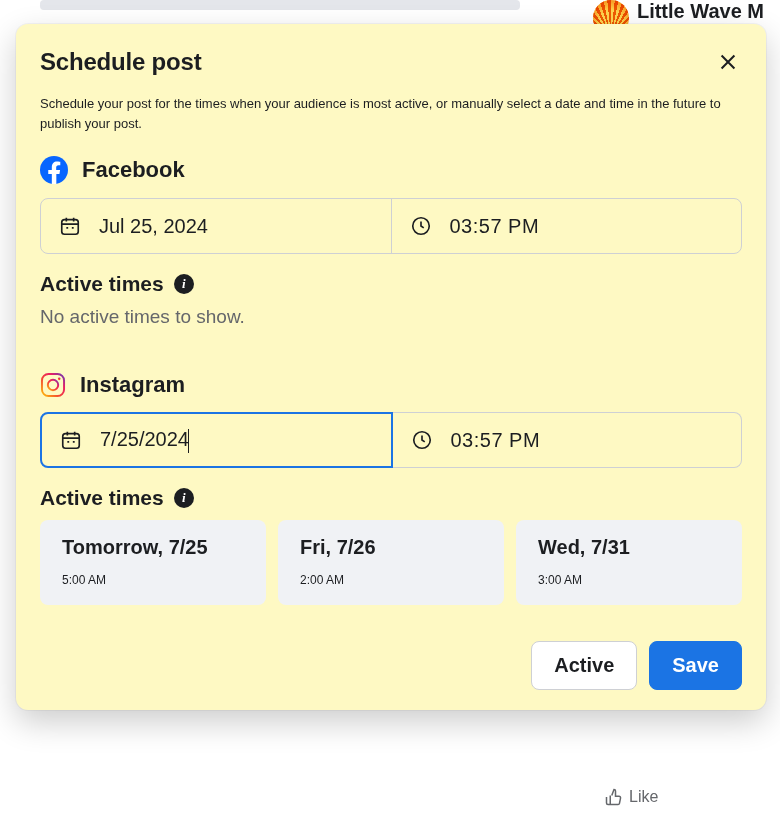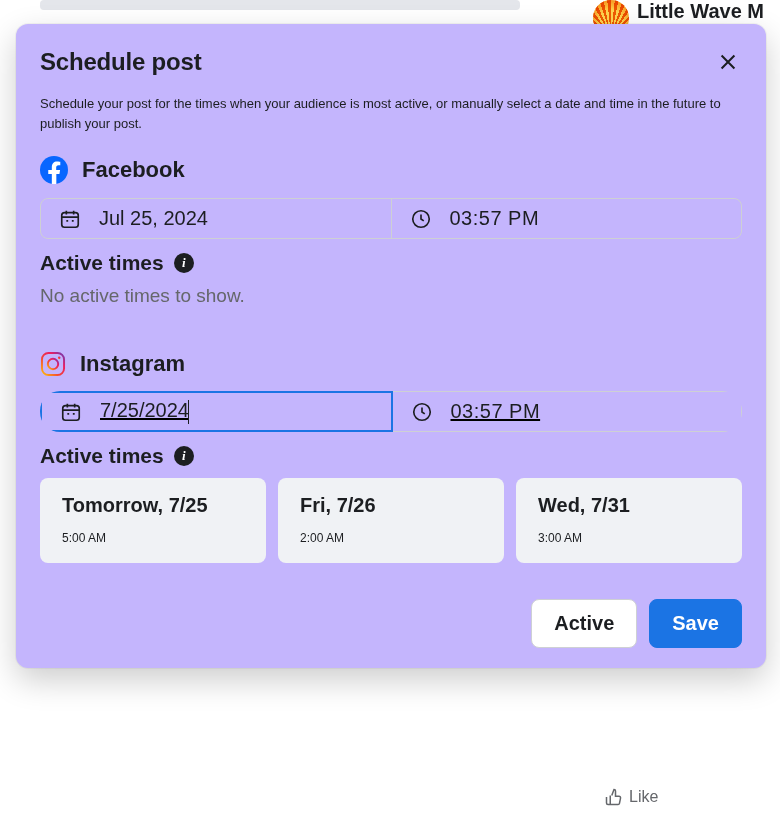--- a/index.html
+++ b/index.html
@@ -49,21 +49,21 @@
       bottom: 16px; left: 605px;
       color: #65676b;
       font-size: 16px;
       display: flex; align-items: center; gap: 6px;
     }
     .modal {
       position: absolute;
       top: 24px;
       left: 16px;
       right: 14px;
-      background: #c4b5fd;
+      background: #fef9c3;
       border-radius: 12px;
       box-shadow: 0 12px 32px rgba(0,0,0,0.2), 0 0 0 1px rgba(0,0,0,0.04);
       padding: 24px 24px 20px 24px;
     }
     .modal-header {
       display: flex;
       align-items: flex-start;
       justify-content: space-between;
       margin-bottom: 18px;
     }
@@ -100,39 +100,38 @@
       width: 28px; height: 28px;
     }
     .ig-icon {
       width: 26px; height: 26px;
     }
     .inputs-row {
       display: flex;
       border: 1px solid #ced0d4;
       border-radius: 8px;
       overflow: hidden;
-      height: 41px;
-      margin-bottom: 12px;
+      height: 56px;
+      margin-bottom: 18px;
     }
     .inputs-row .input-cell {
       flex: 1;
       display: flex;
       align-items: center;
       gap: 18px;
       padding: 0 18px;
       font-size: 20px;
       color: #1c1e21;
     }
     .inputs-row .input-cell:first-child {
       border-right: 1px solid #ced0d4;
     }
     .inputs-row.focused {
       border: none;
-      border-radius: 20px;
-      text-decoration: underline;
+      border-radius: 0;
     }
     .inputs-row.focused .input-cell:first-child {
       border: 2px solid #1b74e4;
       border-radius: 8px 0 0 8px;
     }
     .inputs-row.focused .input-cell:last-child {
       border: 1px solid #ced0d4;
       border-left: none;
       border-radius: 0 8px 8px 0;
     }

